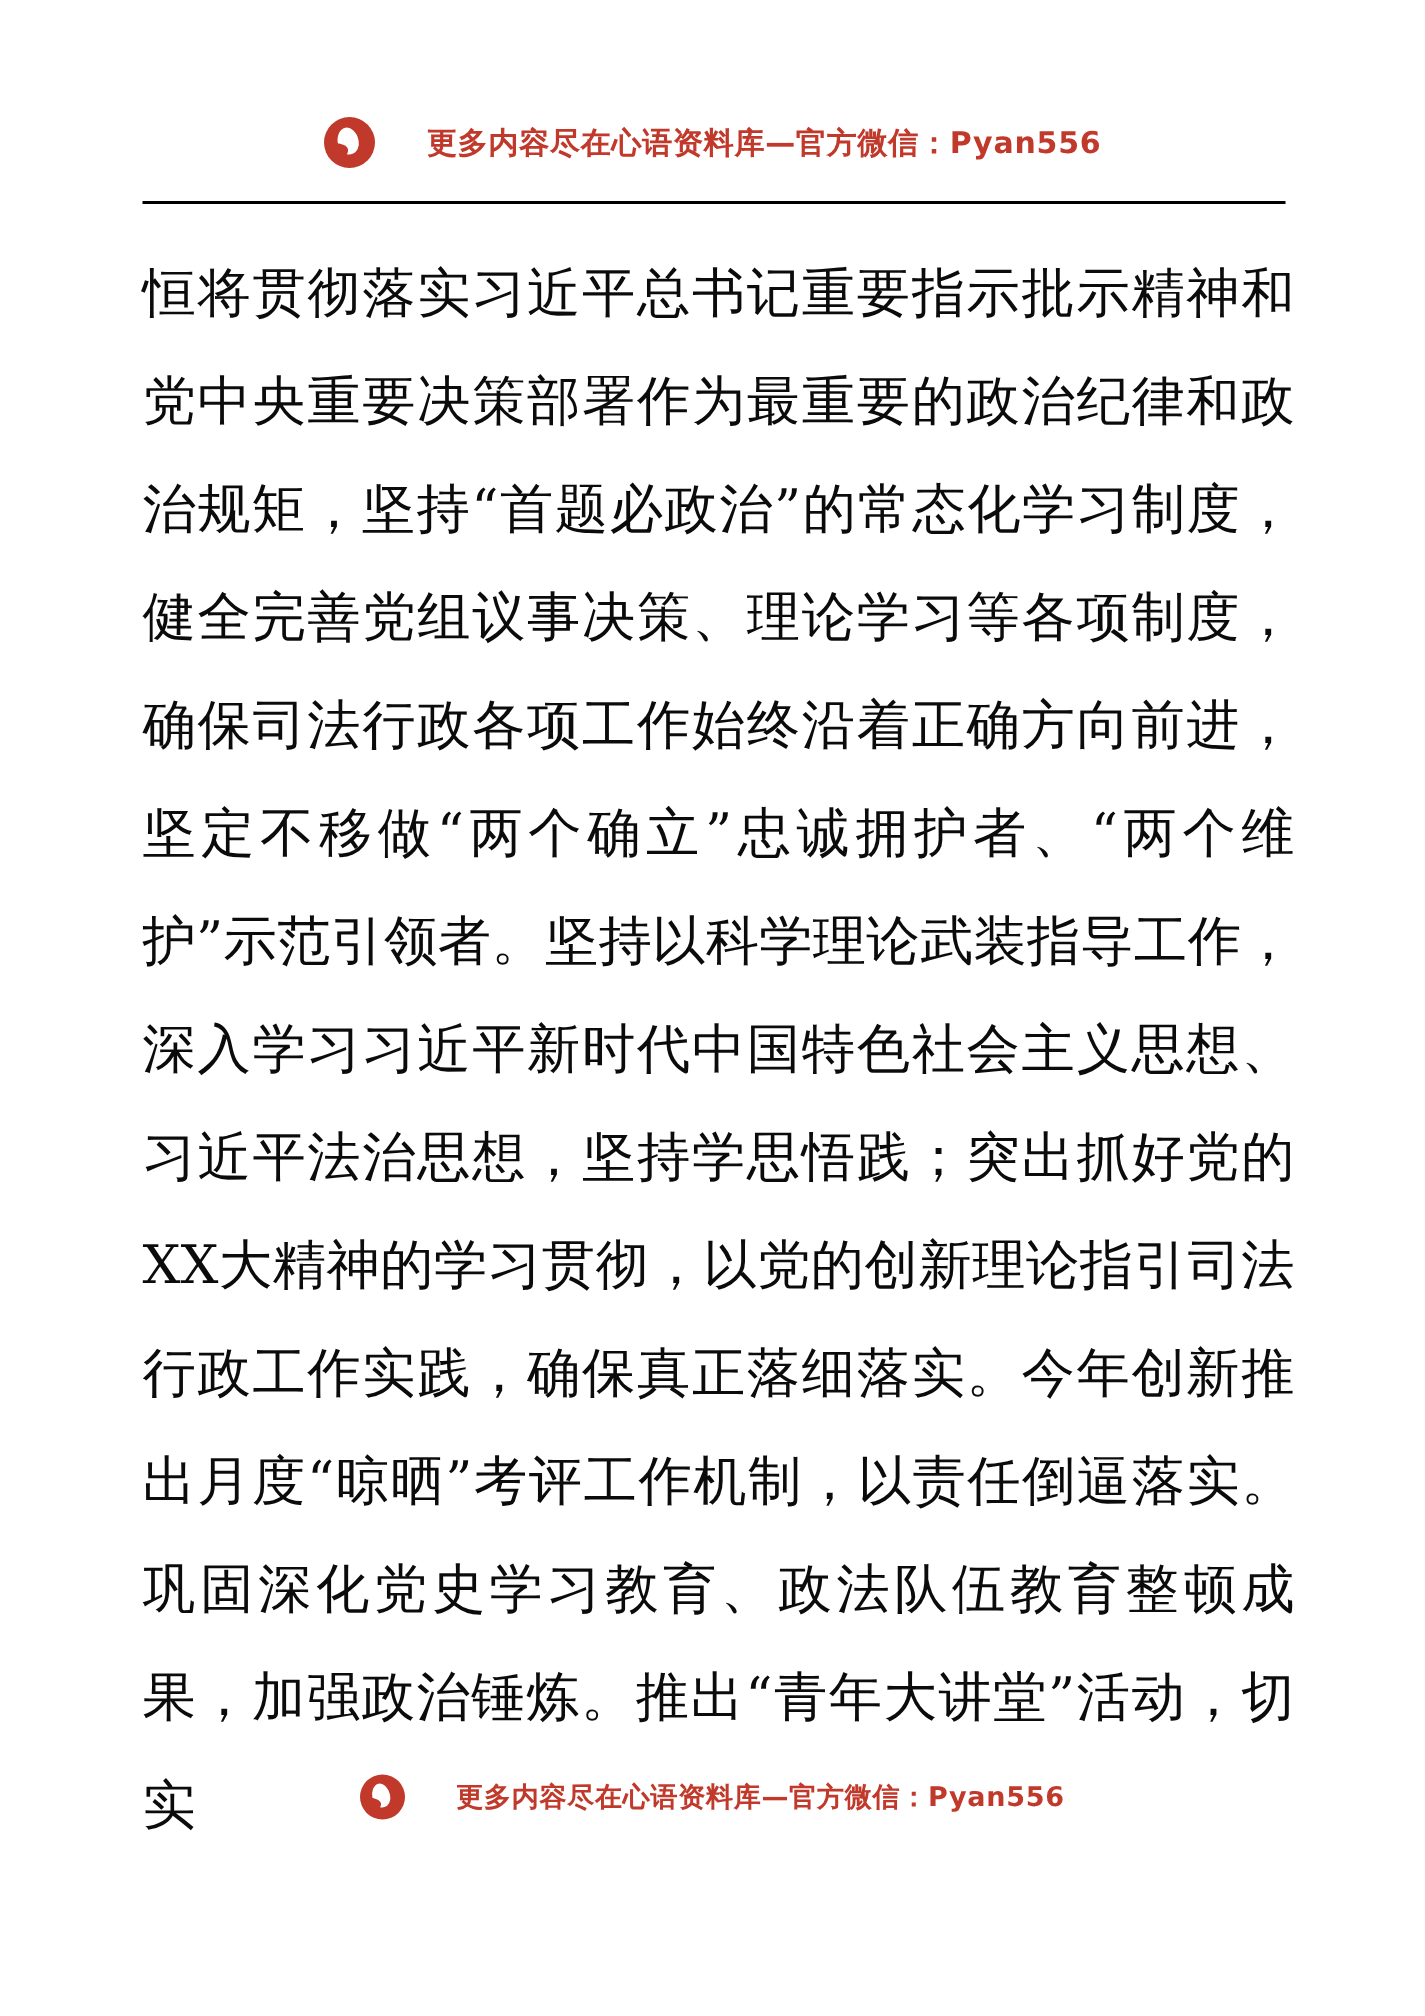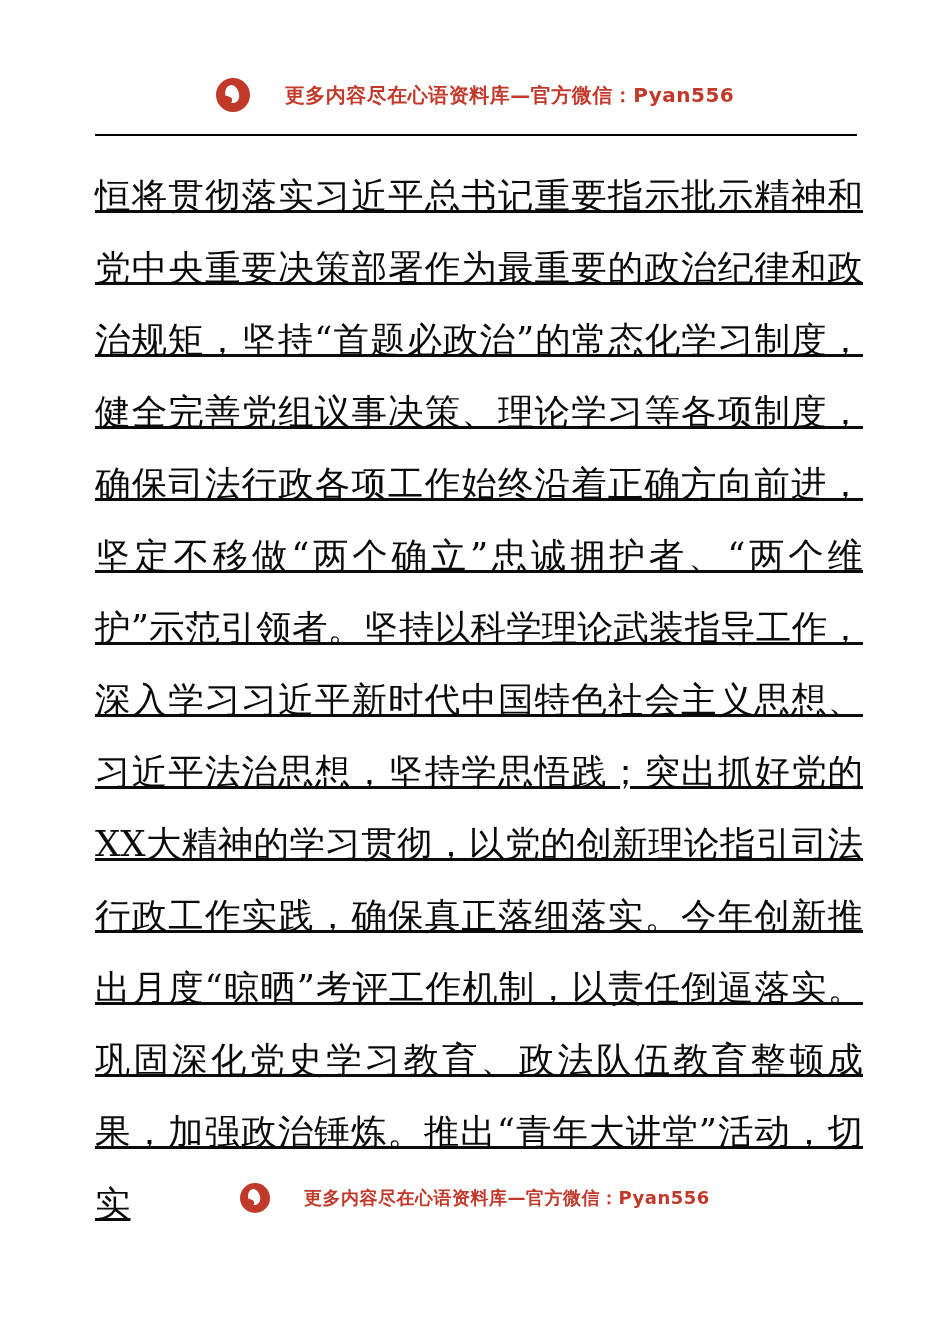--- a/index.html
+++ b/index.html
@@ -92,21 +92,20 @@
     width: 768px;
     font-family: "DejaVu Serif", serif;
     font-size: 35.5px;
     line-height: 72px;
     color: #0b0b0b;
     text-align: justify;
     text-justify: inter-ideograph;
     letter-spacing: 0px;
     white-space: pre-wrap;
     word-break: break-all;
-    text-decoration: underline;
   }
 
   
   .footer-wm {
     position: absolute;
     top: 1183px;
     left: 0;
     width: 950px;
     display: flex;
     justify-content: center;

